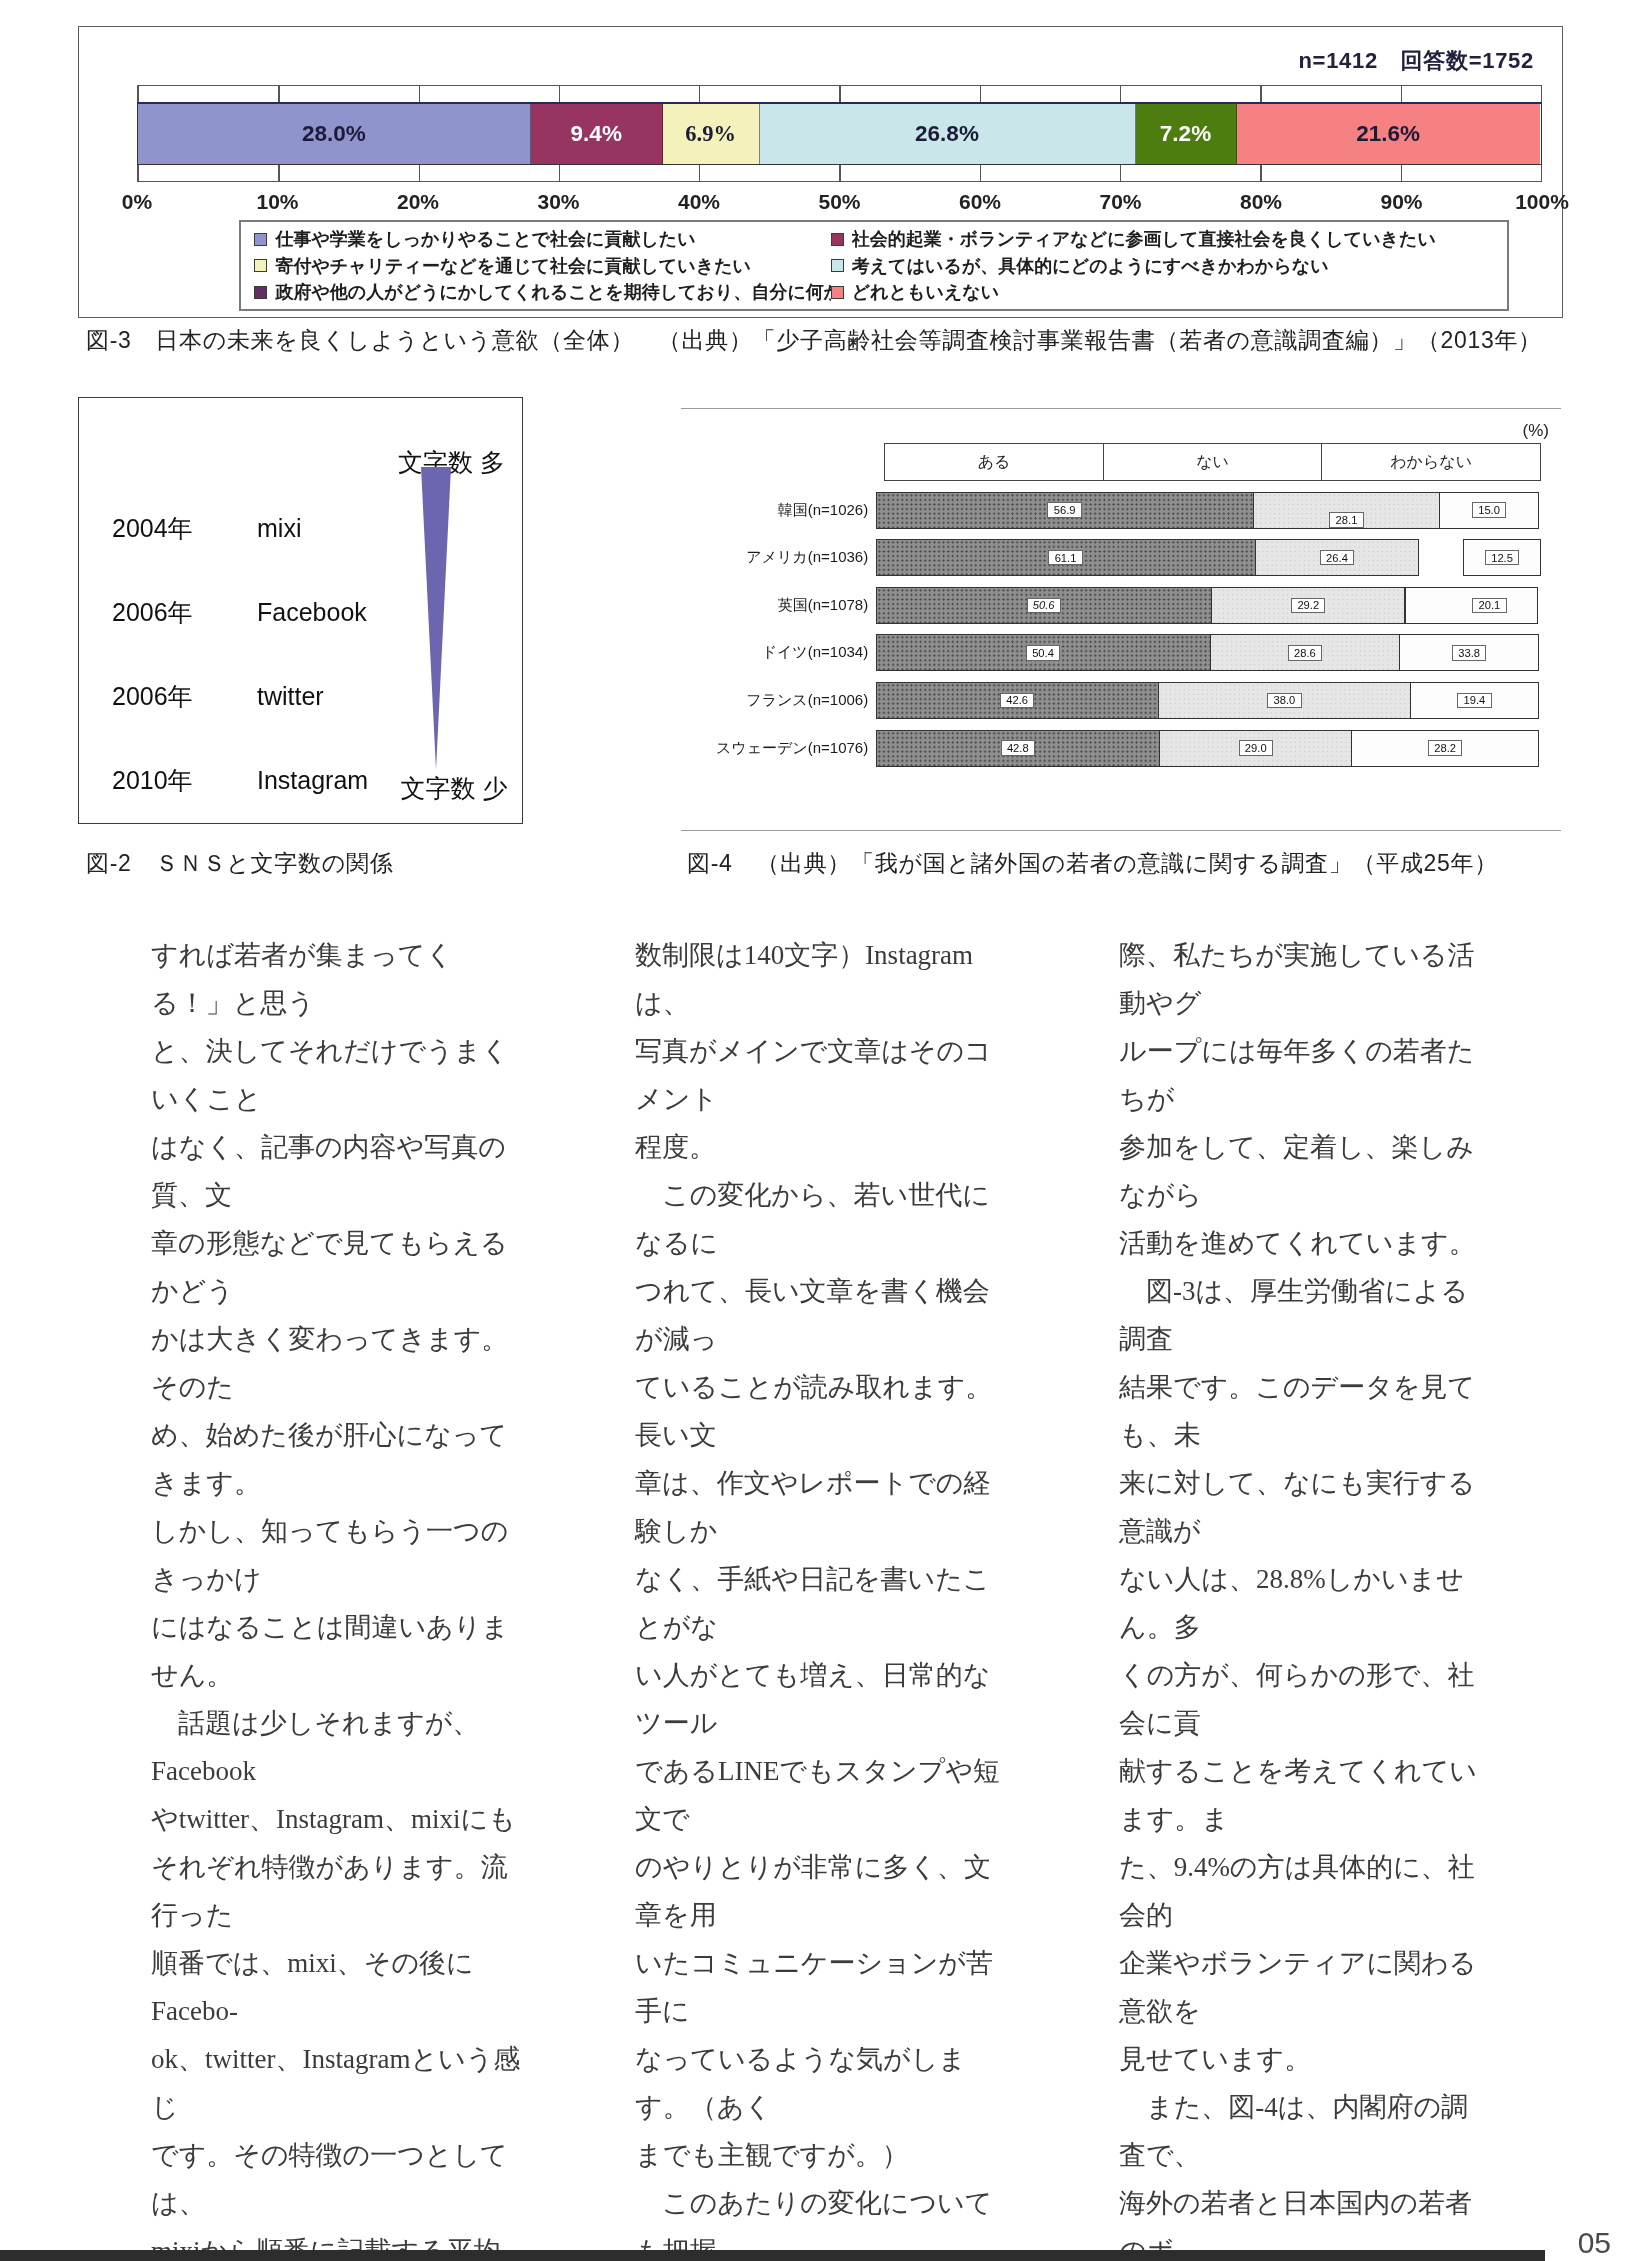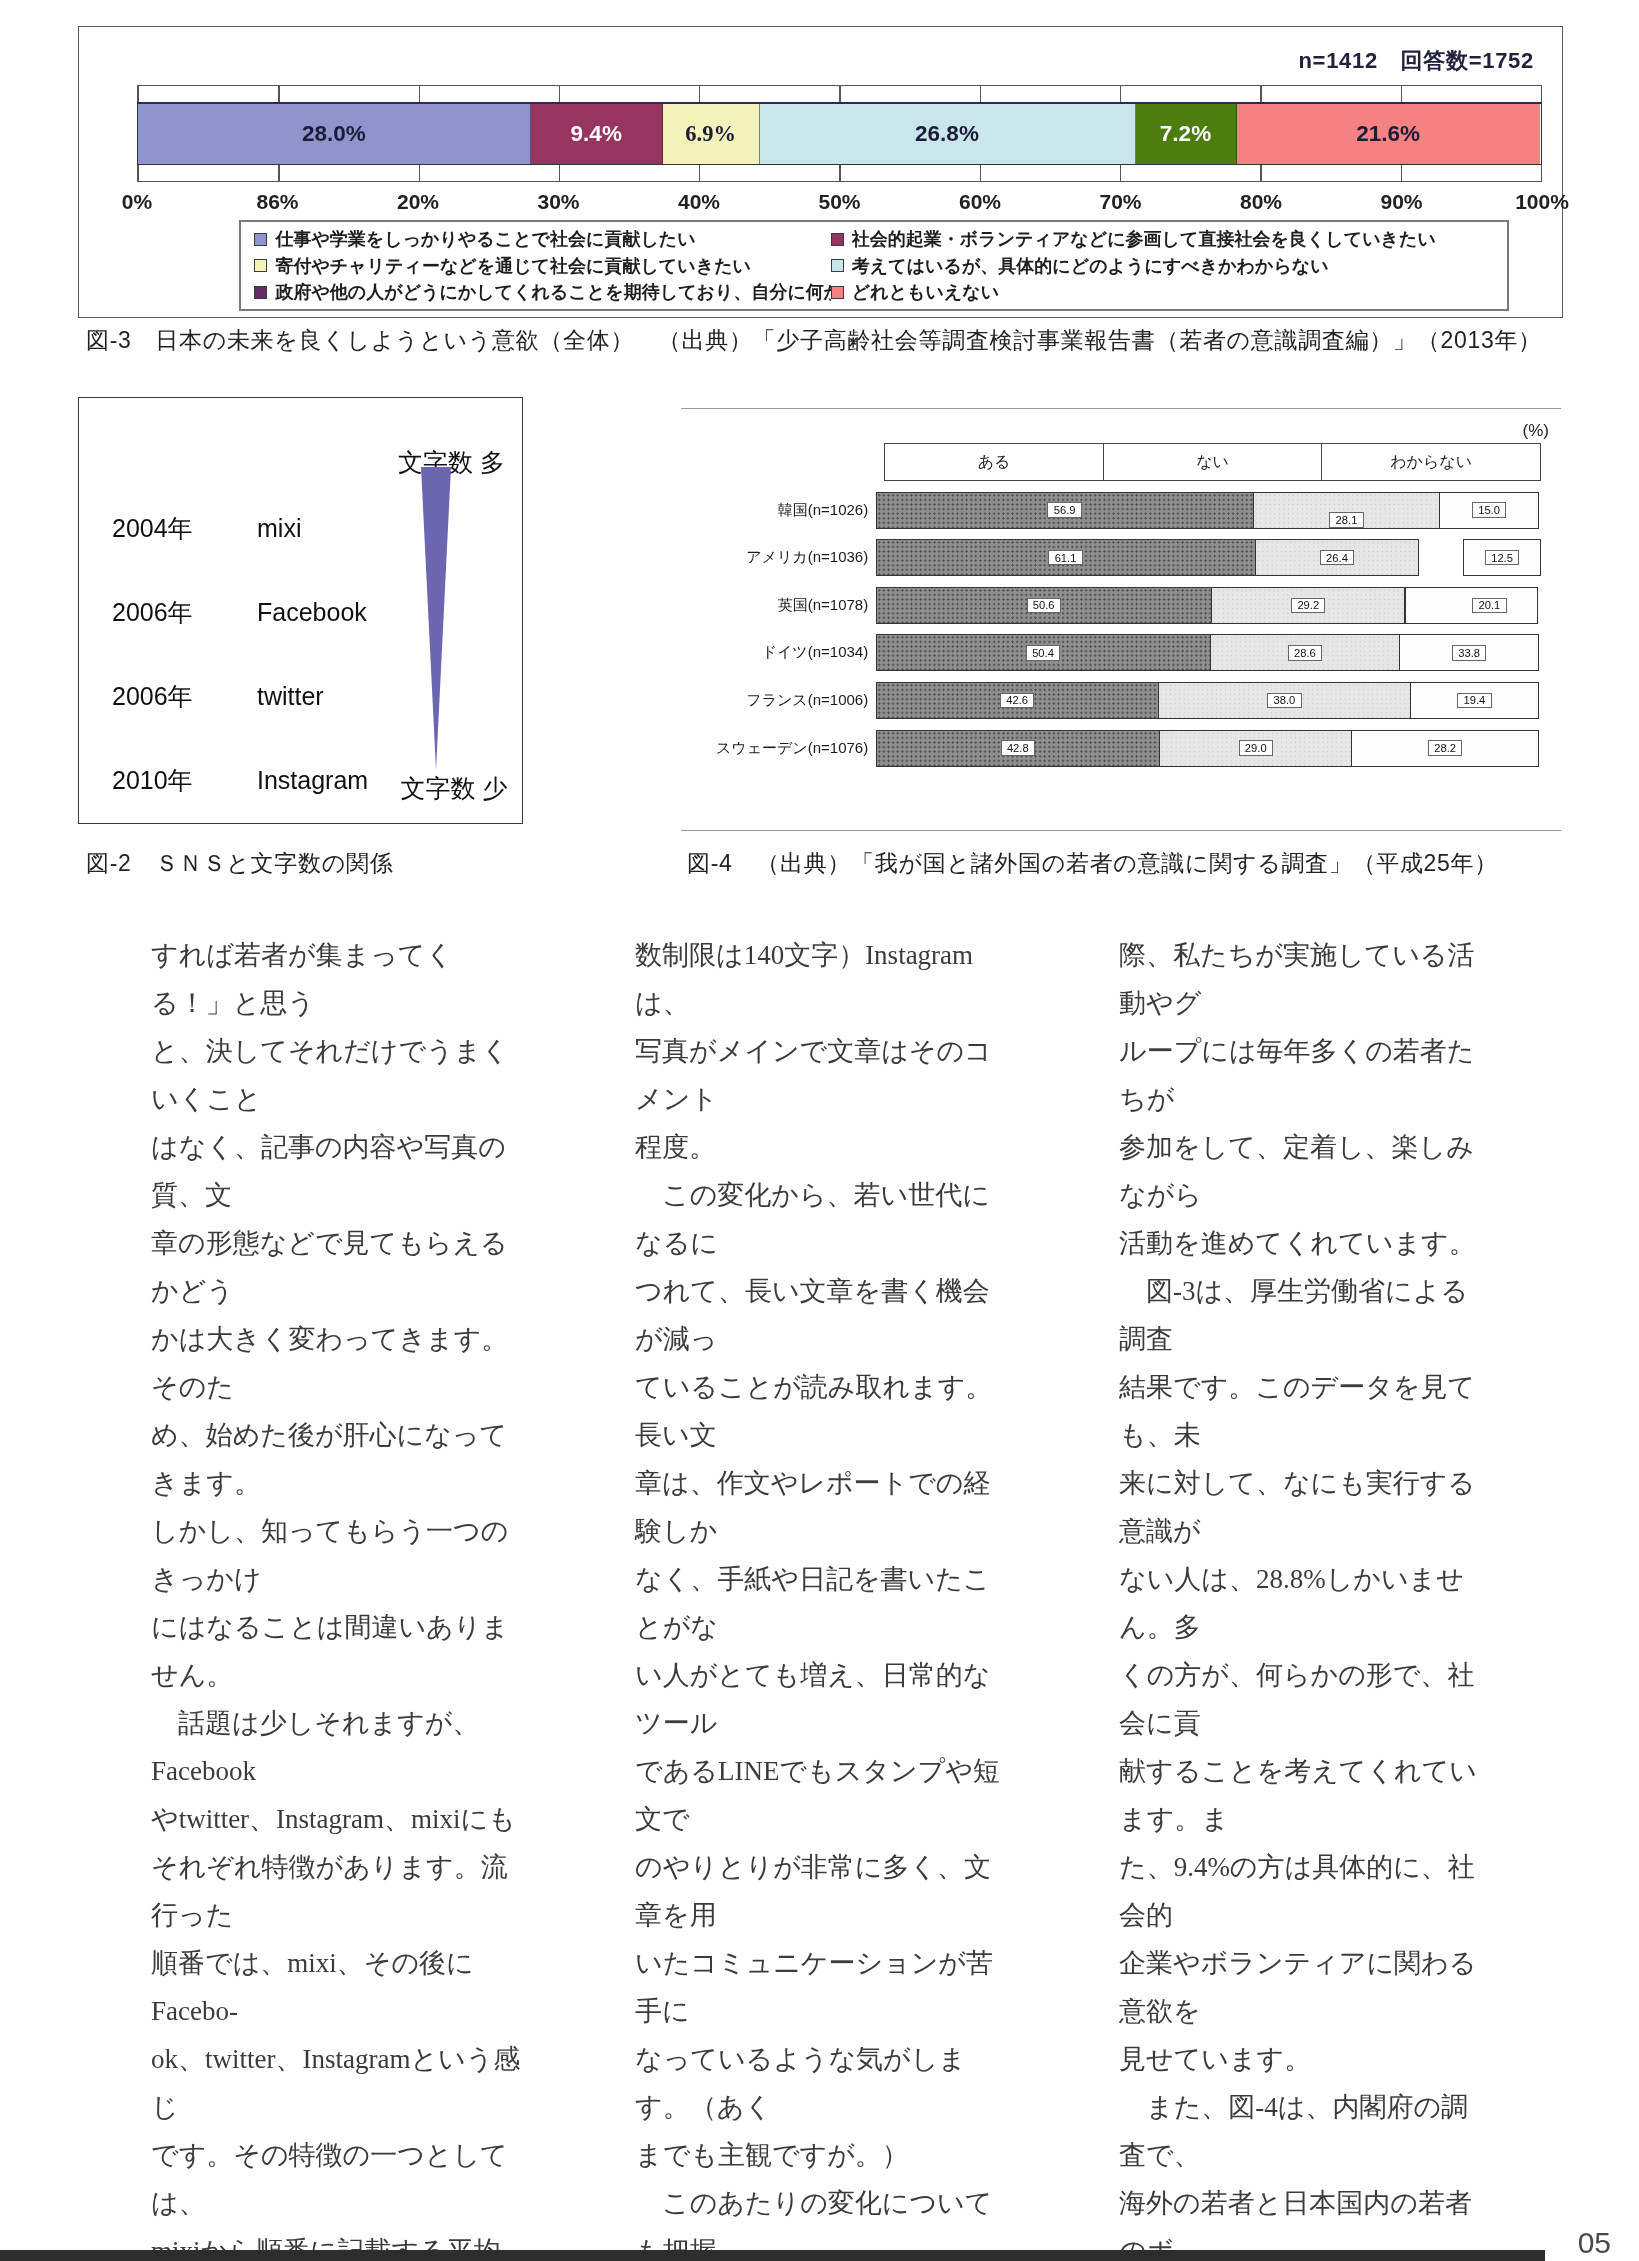--- a/index.html
+++ b/index.html
@@ -104,21 +104,21 @@
           <div class="seg" style="width: 7.2%; background: #4d7c0f;">
             <span style="color: rgb(255, 255, 255);">7.2%</span>
           </div>
           <div class="seg" style="width: 21.6%; background: rgb(245, 129, 131);">
             <span style="color: rgb(28, 28, 58);">21.6%</span>
           </div>
         </div>
       <div class="tickrow bottom"></div>
       <div class="fig3-axis" id="fig3-axis">
           <span class="tick-label" style="left: 0%;">0%</span>
-          <span class="tick-label" style="left: 10%;">86%</span>
+          <span class="tick-label" style="left: 10%;">10%</span>
           <span class="tick-label" style="left: 20%;">20%</span>
           <span class="tick-label" style="left: 30%;">30%</span>
           <span class="tick-label" style="left: 40%;">40%</span>
           <span class="tick-label" style="left: 50%;">50%</span>
           <span class="tick-label" style="left: 60%;">60%</span>
           <span class="tick-label" style="left: 70%;">70%</span>
           <span class="tick-label" style="left: 80%;">80%</span>
           <span class="tick-label" style="left: 90%;">90%</span>
           <span class="tick-label" style="left: 100%;">100%</span>
         </div>
@@ -210,21 +210,21 @@
                 <span class="fig4-chip">26.4</span>
               </div>
               <div class="fig4-seg c" style="width: 12.5%; margin-left: 44px;">
                 <span class="fig4-chip">12.5</span>
               </div>
             </div>
           </div>
           <div class="fig4-row">
             <div class="fig4-rowlabel">英国(n=1078)</div>
             <div class="fig4-bars">
-              <div class="fig4-seg a" style="width: 50.6%;">
+              <div class="fig4-seg a" style="width: 50.6%; font-style: italic;">
                 <span class="fig4-chip">50.6</span>
               </div>
               <div class="fig4-seg b" style="width: 29.2%;">
                 <span class="fig4-chip">29.2</span>
               </div>
               <div class="fig4-seg c" style="width: 20.1%; padding-left: 36px;">
                 <span class="fig4-chip">20.1</span>
               </div>
             </div>
           </div>

